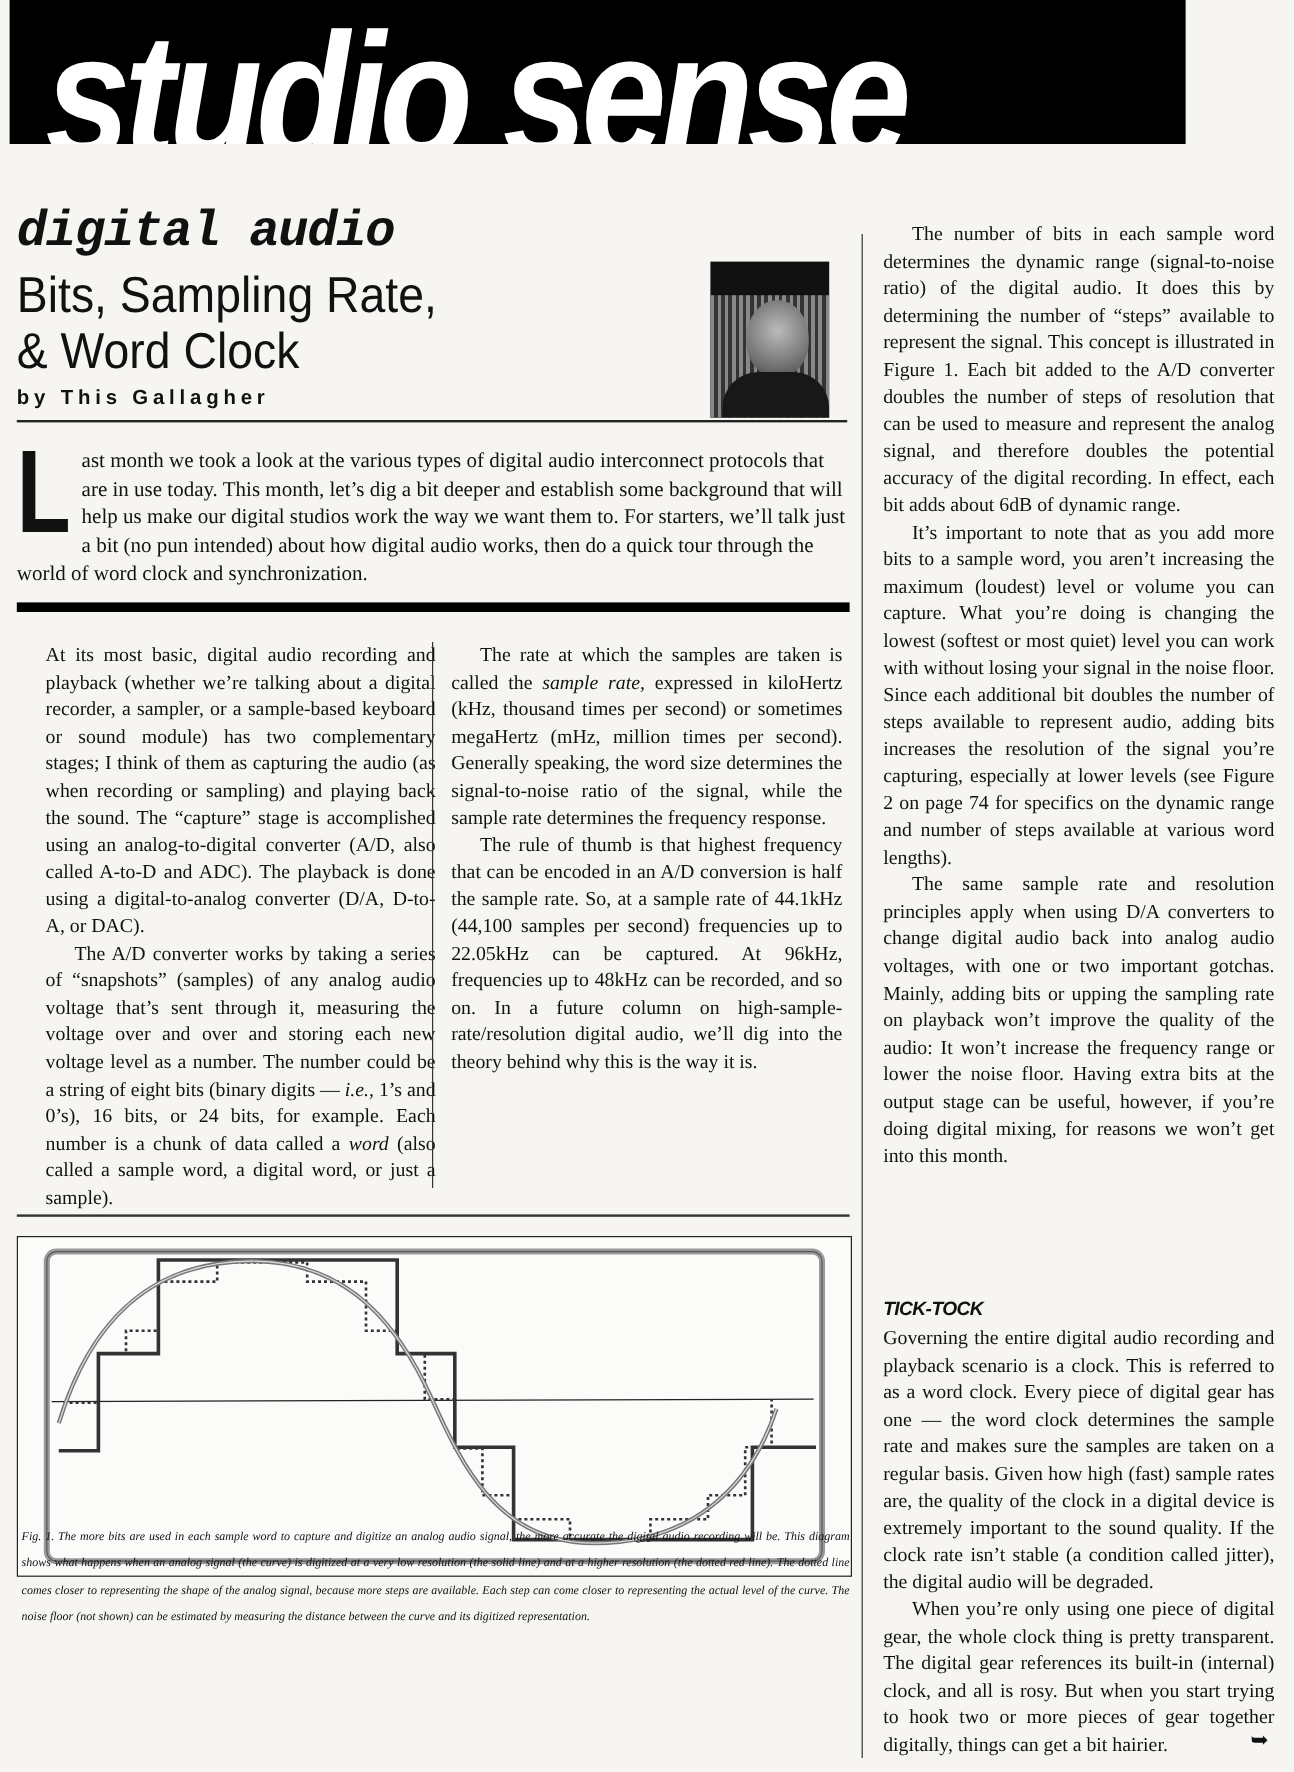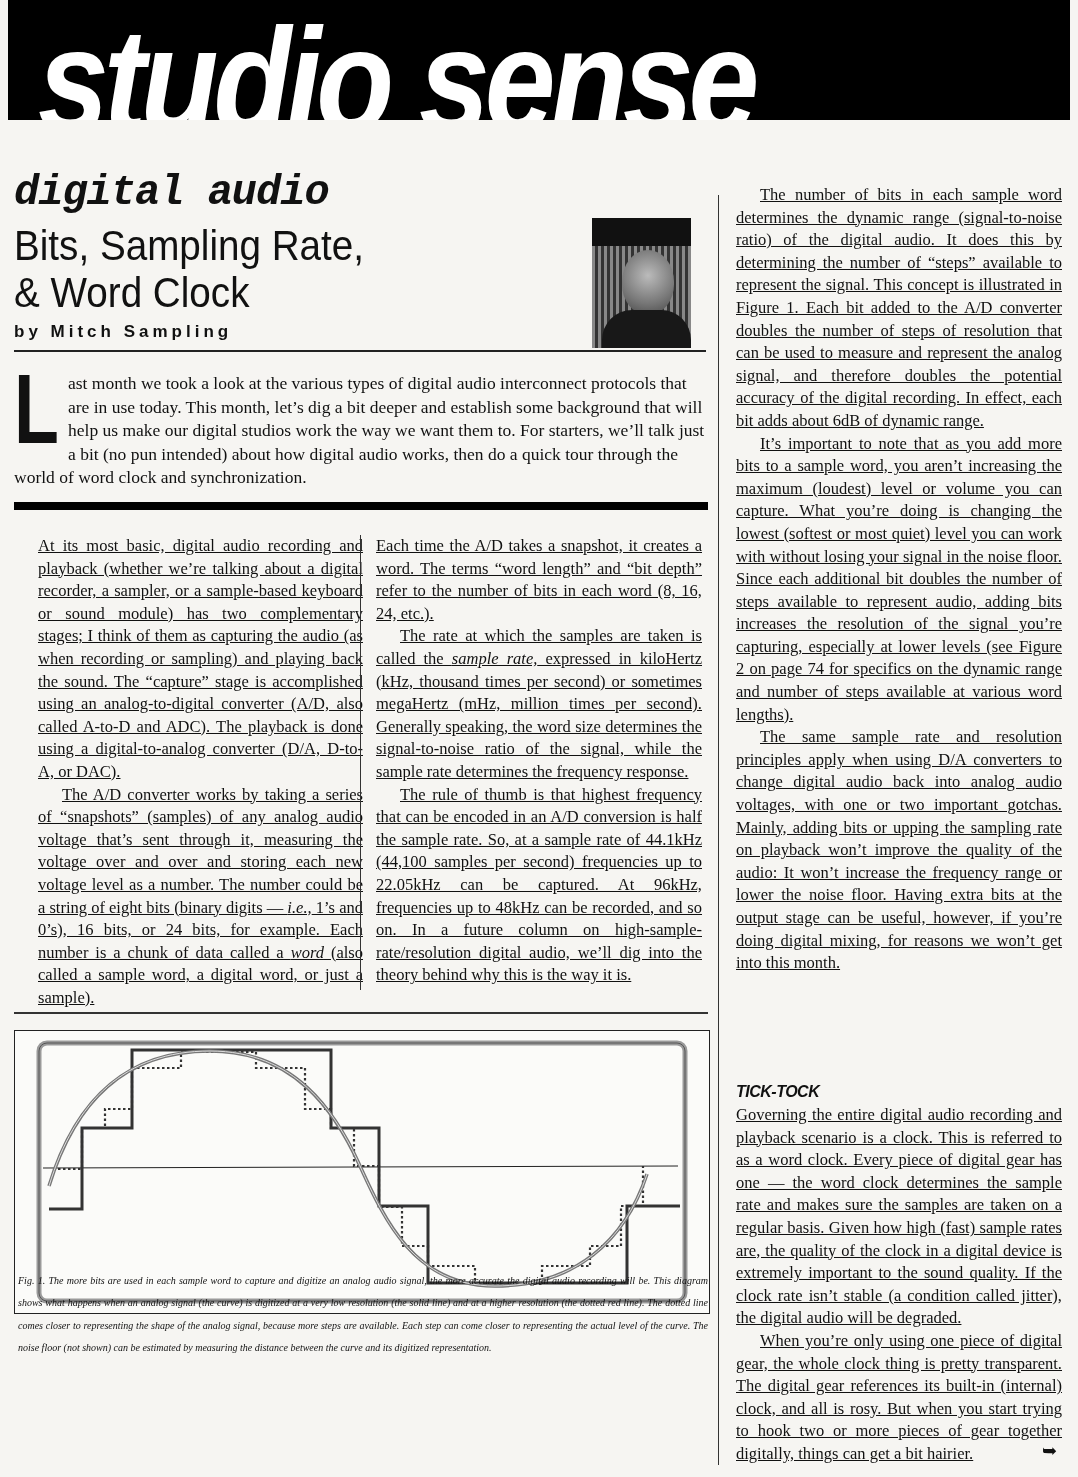--- a/index.html
+++ b/index.html
@@ -2,21 +2,21 @@
 <html><head>
 <meta charset="utf-8">
 <style>
   html, body { margin: 0; padding: 0; }
   body {
     width: 1078px; height: 1477px; position: relative; overflow: hidden;
     background: #f6f5f2; color: #111;
     font-family: "Liberation Serif", "DejaVu Serif", serif;
   }
   .masthead {
-    position: absolute; left: 8px; top: 0; width: 1062px; height: 120px;
+    position: absolute; left: 8px; top: 0; width: 980px; height: 120px;
     background: #000; overflow: hidden;
   }
   .masthead-text {
     position: absolute; left: 30px; top: 6px;
     font-family: "Liberation Sans", "DejaVu Sans", sans-serif;
     font-weight: bold; font-style: italic;
     font-size: 148px; line-height: 150px; color: #fff; letter-spacing: -6px;
     transform: scaleX(0.86); transform-origin: left top; white-space: nowrap;
   }
   .kicker {
@@ -56,21 +56,21 @@
   }
   .dropcap {
     float: left; font-family: "Liberation Sans", "DejaVu Sans", sans-serif; font-weight: bold;
     font-size: 98px; line-height: 72px; margin: 1px 10px 0 0; height: 72px;
     transform: scaleX(0.75); transform-origin: left top; width: 44px;
   }
   .thick-rule { position: absolute; left: 14px; top: 502px; width: 694px; height: 8px; background: #000; }
   .body-col {
     position: absolute; font-size: 16.5px; line-height: 22.6px; text-align: justify;
   }
-  .body-col p { margin: 0; text-indent: 24px; text-decoration: underline; }
+  .body-col p { margin: 0; text-indent: 24px; }
   .body-col p.first { text-indent: 0; }
   .col1 { left: 18px; top: 535px; width: 325px; margin-left: 20px; }
   .col2 { left: 376px; top: 535px; width: 326px; }
   .col3 { left: 736px; top: 184px; width: 326px; }
   .col3b { left: 736px; top: 1085px; width: 326px; }
   .col-divider-mid { position: absolute; left: 360px; top: 535px; width: 1px; height: 455px; background: #333; }
   .fig-rule { position: absolute; left: 14px; top: 1012px; width: 694px; height: 2px; background: #333; }
   .figure-box {
     position: absolute; left: 14px; top: 1030px; width: 694px; height: 282px;
     border: 1px solid #222; background: #fbfbf9;
@@ -92,41 +92,40 @@
 
 <div class="masthead">
   <div class="masthead-text">studio sense</div>
 </div>
 
 <div class="kicker">digital audio</div>
 <div class="headline">
   <div>Bits, Sampling Rate,</div>
   <div>&amp; Word Clock</div>
 </div>
-<div class="byline">by Mitch Sampling</div>
+<div class="byline">by This Gallagher</div>
 <div class="author-photo">
   <div class="bg"></div>
   <div class="face"></div>
   <div class="body"></div>
 </div>
 <div class="head-rule"></div>
 
 <div class="intro">
   <span class="dropcap">L</span>
   <span>ast month we took a look at the various types of digital audio interconnect protocols that are in use today. This month, let’s dig a bit deeper and establish some background that will help us make our digital studios work the way we want them to. For starters, we’ll talk just a bit (no pun intended) about how digital audio works, then do a quick tour through the world of word clock and synchronization.</span>
 </div>
 <div class="thick-rule"></div>
 
 <div class="body-col col1">
   <p class="first">At its most basic, digital audio recording and playback (whether we’re talking about a digital recorder, a sampler, or a sample-based keyboard or sound module) has two complementary stages; I think of them as capturing the audio (as when recording or sampling) and playing back the sound. The “capture” stage is accomplished using an analog-to-digital converter (A/D, also called A-to-D and ADC). The playback is done using a digital-to-analog converter (D/A, D-to-A, or DAC).</p>
   <p><span>The A/D converter works by taking a series of “snapshots” (samples) of any analog audio voltage that’s sent through it, measuring the voltage over and over and storing each new voltage level as a number. The number could be a string of eight bits (binary digits — </span><i>i.e.,</i><span> 1’s and 0’s), 16 bits, or 24 bits, for example. Each number is a chunk of data called a </span><i>word</i><span> (also called a sample word, a digital word, or just a sample).</span></p>
 </div>
 <div class="col-divider-mid"></div>
 <div class="body-col col2">
-  <p class="first">Each time the A/D takes a snapshot, it creates a word. The terms “word length” and “bit depth” refer to the number of bits in each word (8, 16, 24, etc.).</p>
   <p><span>The rate at which the samples are taken is called the </span><i>sample rate,</i><span> expressed in kiloHertz (kHz, thousand times per second) or sometimes megaHertz (mHz, million times per second). Generally speaking, the word size determines the signal-to-noise ratio of the signal, while the sample rate determines the frequency response.</span></p>
   <p>The rule of thumb is that highest frequency that can be encoded in an A/D conversion is half the sample rate. So, at a sample rate of 44.1kHz (44,100 samples per second) frequencies up to 22.05kHz can be captured. At 96kHz, frequencies up to 48kHz can be recorded, and so on. In a future column on high-sample-rate/resolution digital audio, we’ll dig into the theory behind why this is the way it is.</p>
 </div>
 
 <div class="col-divider-right"></div>
 <div class="body-col col3">
   <p>The number of bits in each sample word determines the dynamic range (signal-to-noise ratio) of the digital audio. It does this by determining the number of “steps” available to represent the signal. This concept is illustrated in Figure 1. Each bit added to the A/D converter doubles the number of steps of resolution that can be used to measure and represent the analog signal, and therefore doubles the potential accuracy of the digital recording. In effect, each bit adds about 6dB of dynamic range.</p>
   <p>It’s important to note that as you add more bits to a sample word, you aren’t increasing the maximum (loudest) level or volume you can capture. What you’re doing is changing the lowest (softest or most quiet) level you can work with without losing your signal in the noise floor. Since each additional bit doubles the number of steps available to represent audio, adding bits increases the resolution of the signal you’re capturing, especially at lower levels (see Figure 2 on page 74 for specifics on the dynamic range and number of steps available at various word lengths).</p>
   <p>The same sample rate and resolution principles apply when using D/A converters to change digital audio back into analog audio voltages, with one or two important gotchas. Mainly, adding bits or upping the sampling rate on playback won’t improve the quality of the audio: It won’t increase the frequency range or lower the noise floor. Having extra bits at the output stage can be useful, however, if you’re doing digital mixing, for reasons we won’t get into this month.</p>
 </div>

